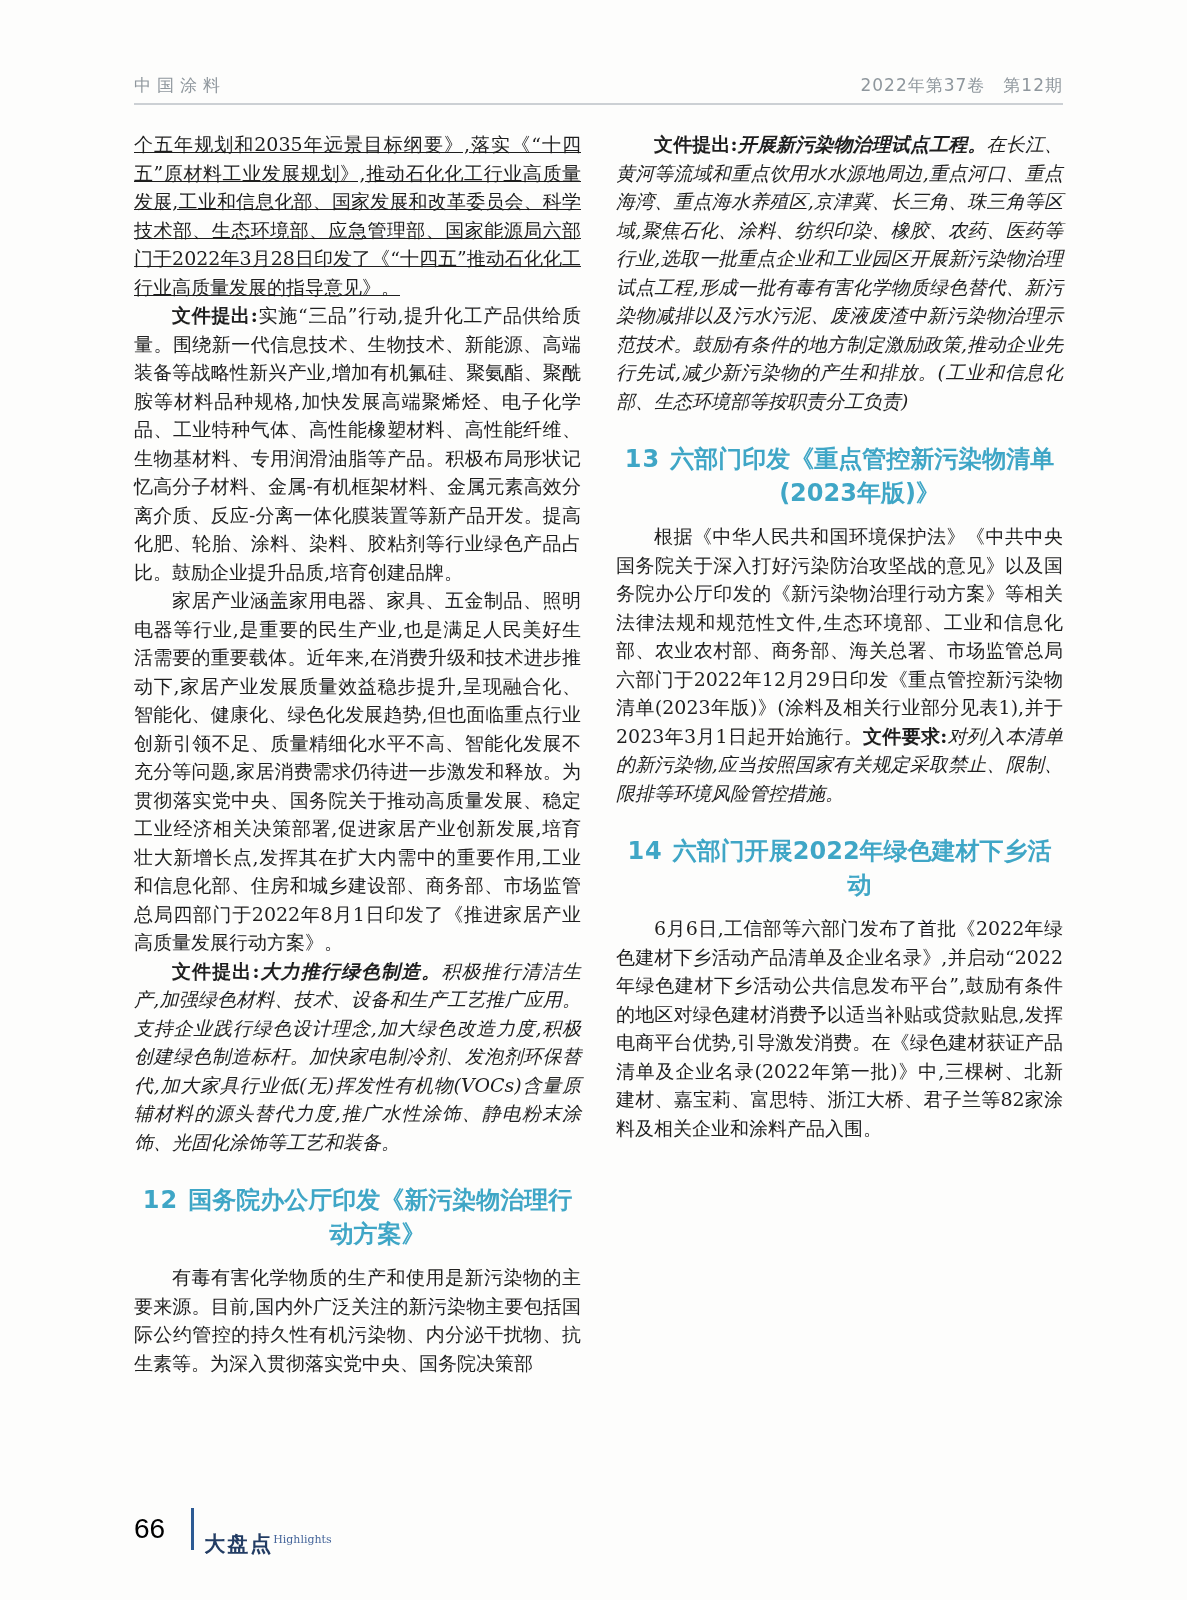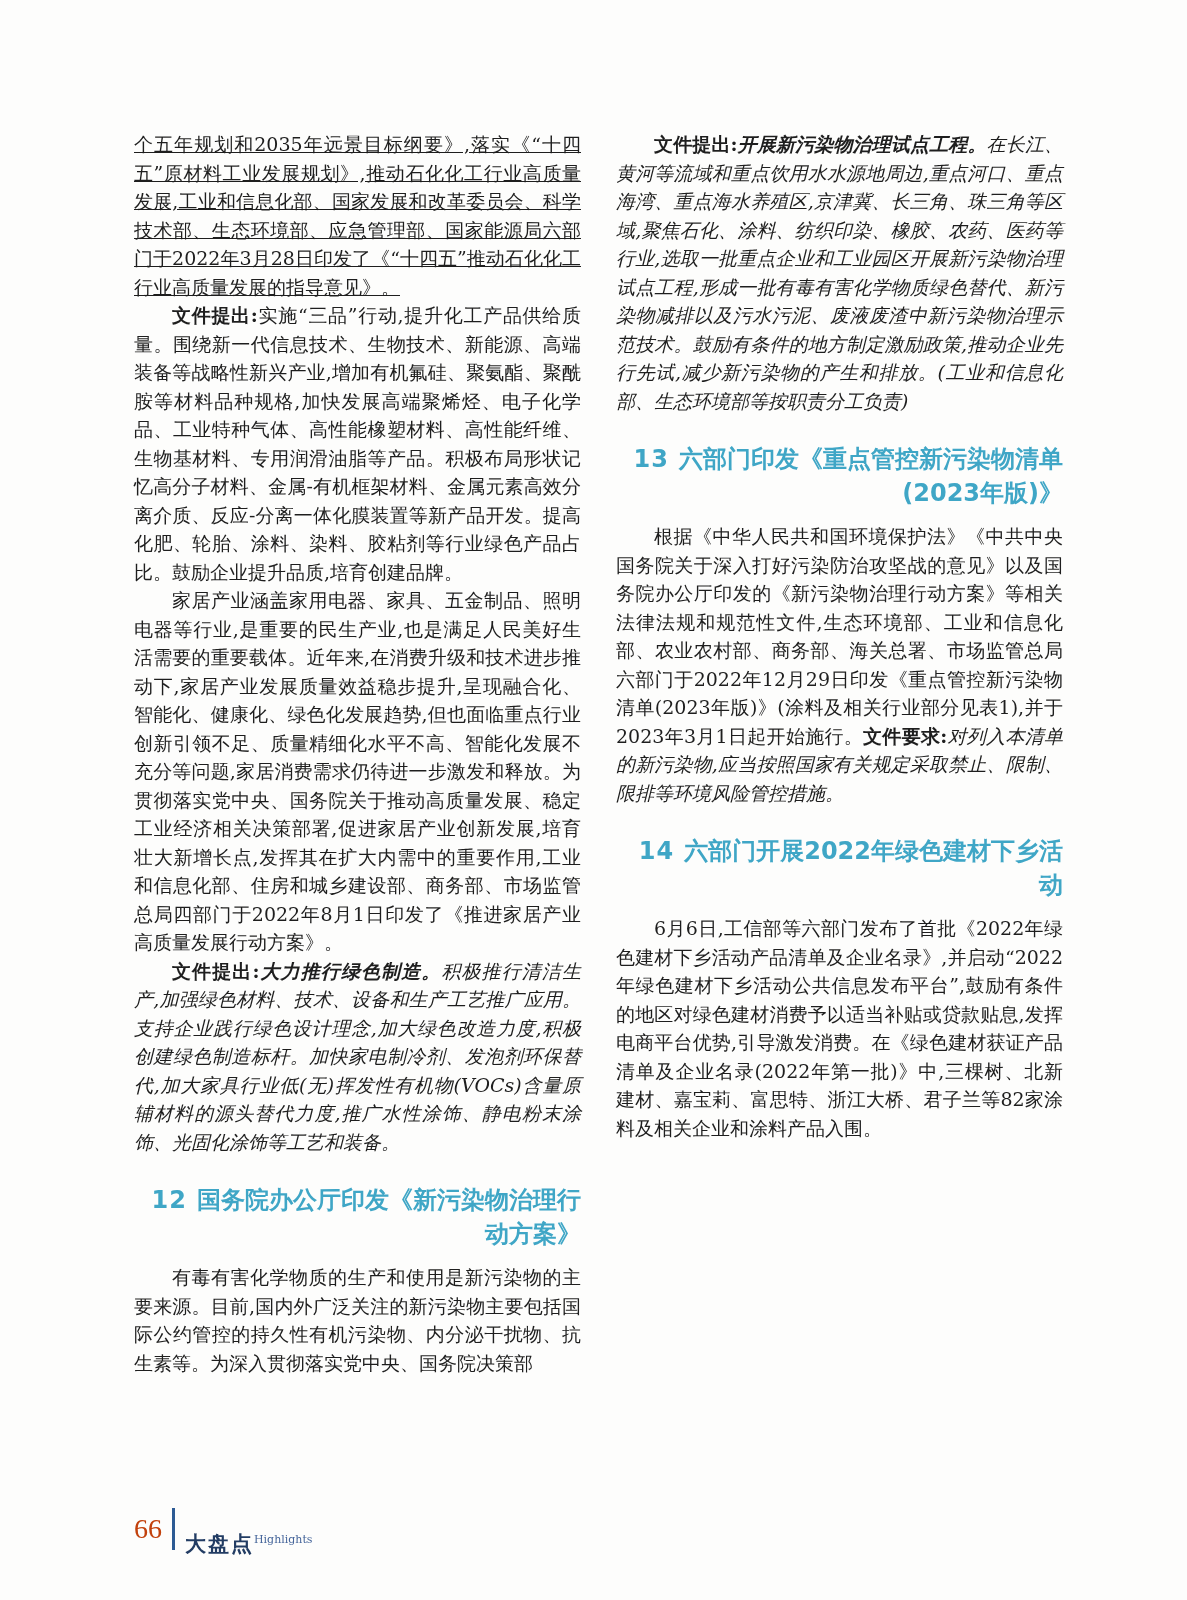--- a/index.html
+++ b/index.html
@@ -28,48 +28,52 @@
     text-indent:2em;color:#1e1e1e;
   }
   .col p.cont{text-indent:0;text-decoration:underline;}
   .lead{font-weight:700;}
   .em{font-weight:700;font-style:italic;}
   .kai{font-style:italic;}
   h2{
     margin:27px 0 12px 0;
     font-family:"DejaVu Sans","Liberation Sans",sans-serif;
     font-weight:700;font-size:24px;line-height:34px;color:#3fa6c6;
-    padding-left:40px;text-indent:-40px;text-align:right;
+    padding-left:40px;text-indent:-40px;text-align:center;
   }
   h2 .num{margin-right:10px;letter-spacing:1px;}
   
   .footer{
     position:absolute;left:134px;top:1500px;
     display:flex;align-items:center;
   }
   .pageno{
-    font-size:28px;color:#c2410c;margin-right:10px;line-height:28px;
-    font-family:Liberation Serif, serif;
+    font-size:28px;color:#000000;margin-right:26px;line-height:28px;
+    font-family:Liberation Sans, sans-serif;
   }
   .fbar{width:3px;height:42px;background:#2d5b94;margin-right:10px;}
   .fsec{display:flex;flex-direction:row;justify-content:flex-start;margin-top:32px;}
   .fcn{
     font-family:"DejaVu Sans","Liberation Sans",sans-serif;
     font-size:21px;font-weight:700;color:#223c63;line-height:25px;letter-spacing:2px;
   }
   .fen{
     font-family:"DejaVu Serif","Liberation Serif",serif;
     font-size:11px;color:#45659a;line-height:15px;
   }
 </style>
 </head>
 <body>
 
 <div class="page">
 
+  <div class="pagehead">
+    <span class="jname">中国涂料</span>
+    <span class="jissue">2022年第37卷　第12期</span>
+  </div>
 
   <div class="content">
 
     <div class="col">
       <p class="cont">个五年规划和2035年远景目标纲要》,落实《“十四五”原材料工业发展规划》,推动石化化工行业高质量发展,工业和信息化部、国家发展和改革委员会、科学技术部、生态环境部、应急管理部、国家能源局六部门于2022年3月28日印发了《“十四五”推动石化化工行业高质量发展的指导意见》。</p>
 
       <p><span class="lead">文件提出:</span><span>实施“三品”行动,提升化工产品供给质量。围绕新一代信息技术、生物技术、新能源、高端装备等战略性新兴产业,增加有机氟硅、聚氨酯、聚酰胺等材料品种规格,加快发展高端聚烯烃、电子化学品、工业特种气体、高性能橡塑材料、高性能纤维、生物基材料、专用润滑油脂等产品。积极布局形状记忆高分子材料、金属-有机框架材料、金属元素高效分离介质、反应-分离一体化膜装置等新产品开发。提高化肥、轮胎、涂料、染料、胶粘剂等行业绿色产品占比。鼓励企业提升品质,培育创建品牌。</span></p>
 
 
       <p>家居产业涵盖家用电器、家具、五金制品、照明电器等行业,是重要的民生产业,也是满足人民美好生活需要的重要载体。近年来,在消费升级和技术进步推动下,家居产业发展质量效益稳步提升,呈现融合化、智能化、健康化、绿色化发展趋势,但也面临重点行业创新引领不足、质量精细化水平不高、智能化发展不充分等问题,家居消费需求仍待进一步激发和释放。为贯彻落实党中央、国务院关于推动高质量发展、稳定工业经济相关决策部署,促进家居产业创新发展,培育壮大新增长点,发挥其在扩大内需中的重要作用,工业和信息化部、住房和城乡建设部、商务部、市场监管总局四部门于2022年8月1日印发了《推进家居产业高质量发展行动方案》。</p>

